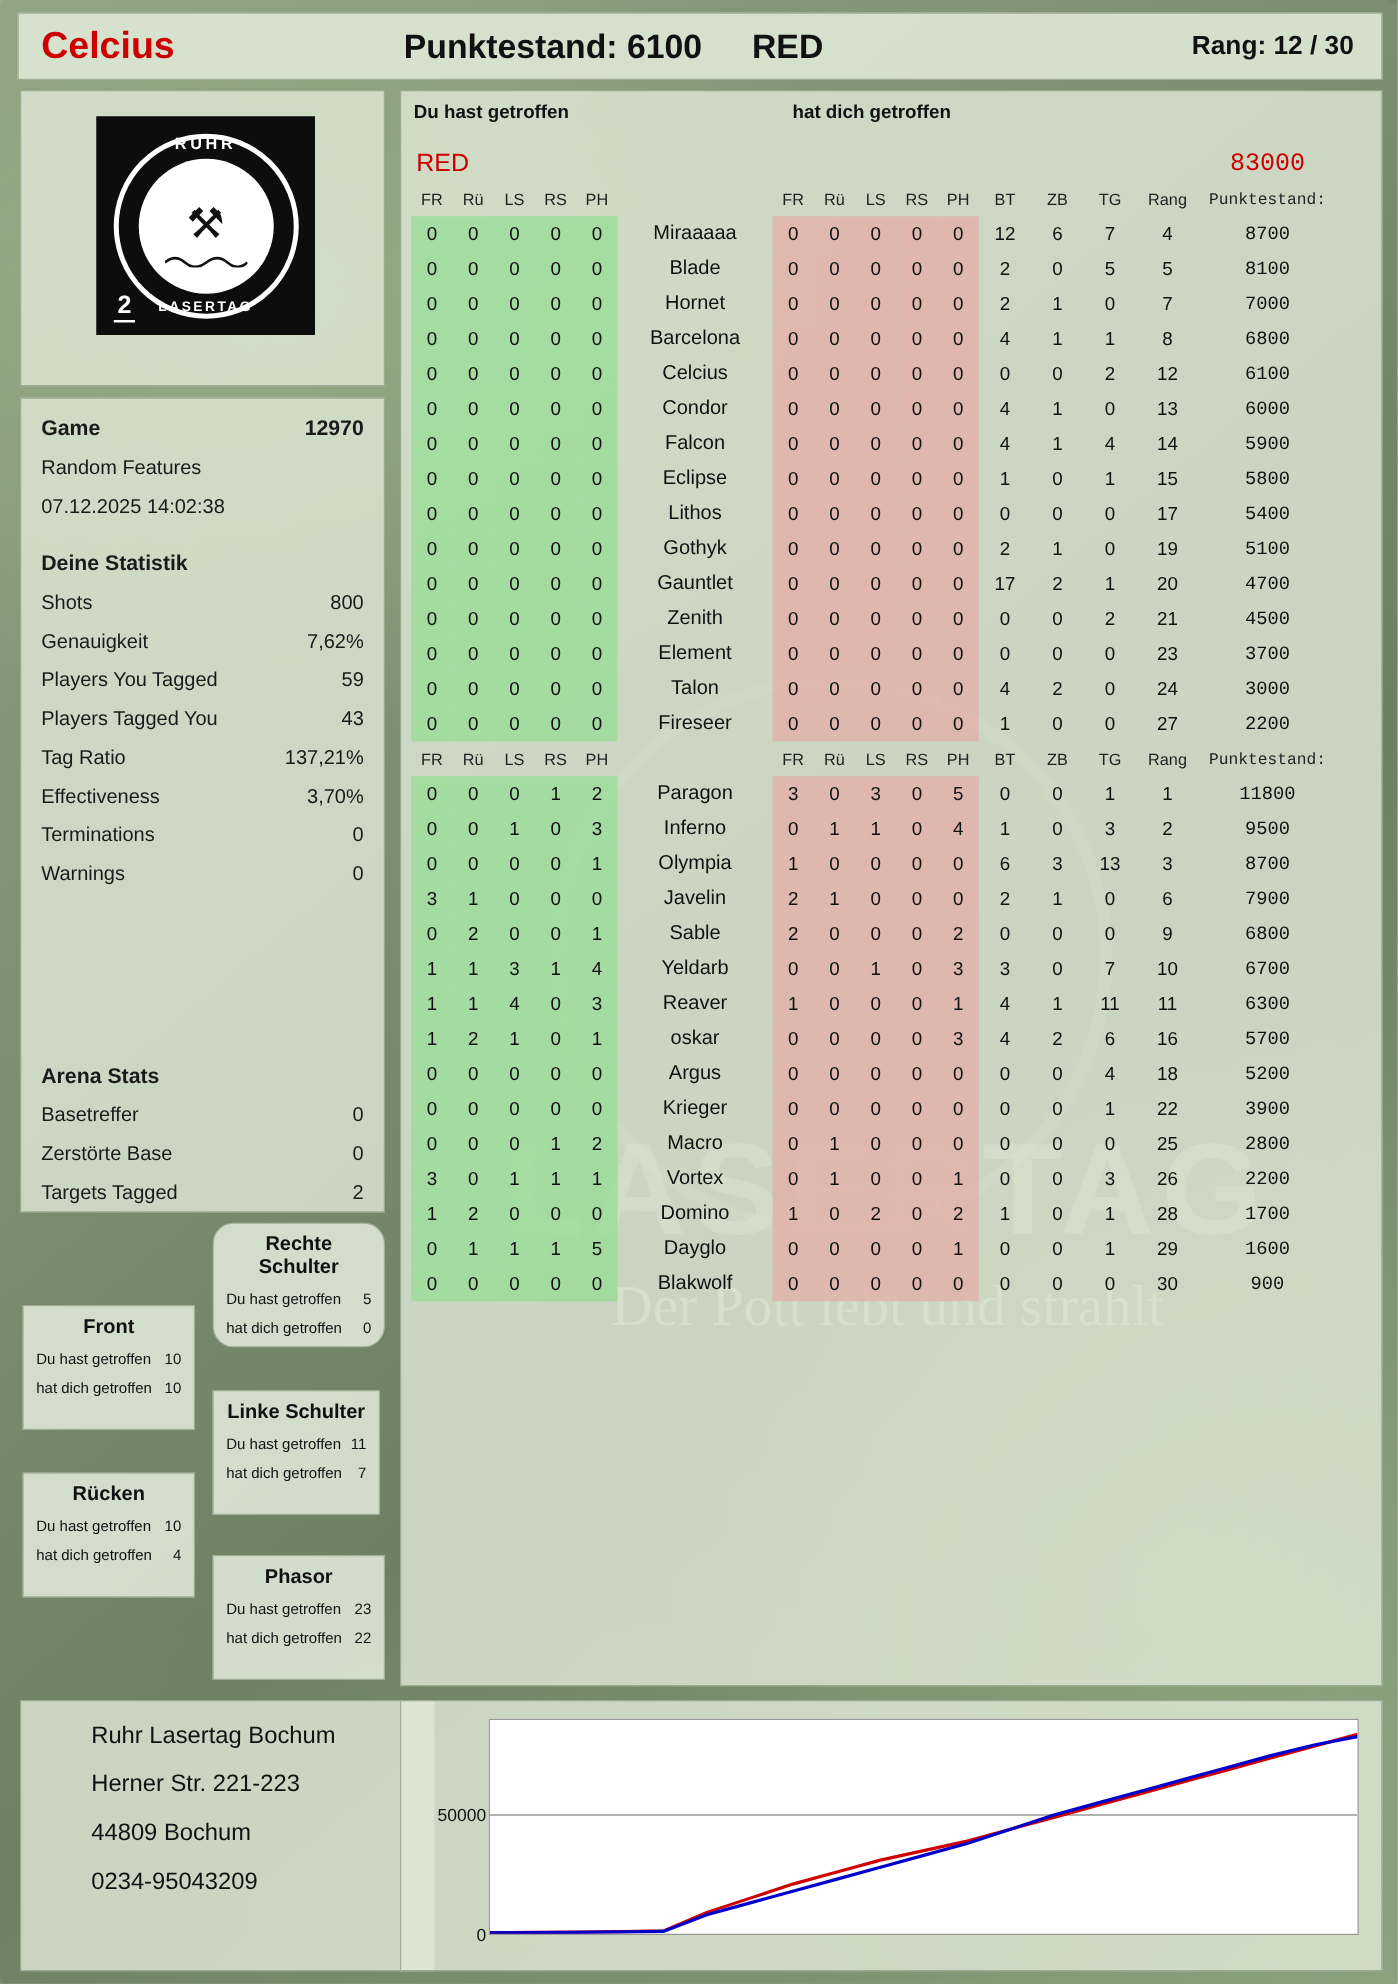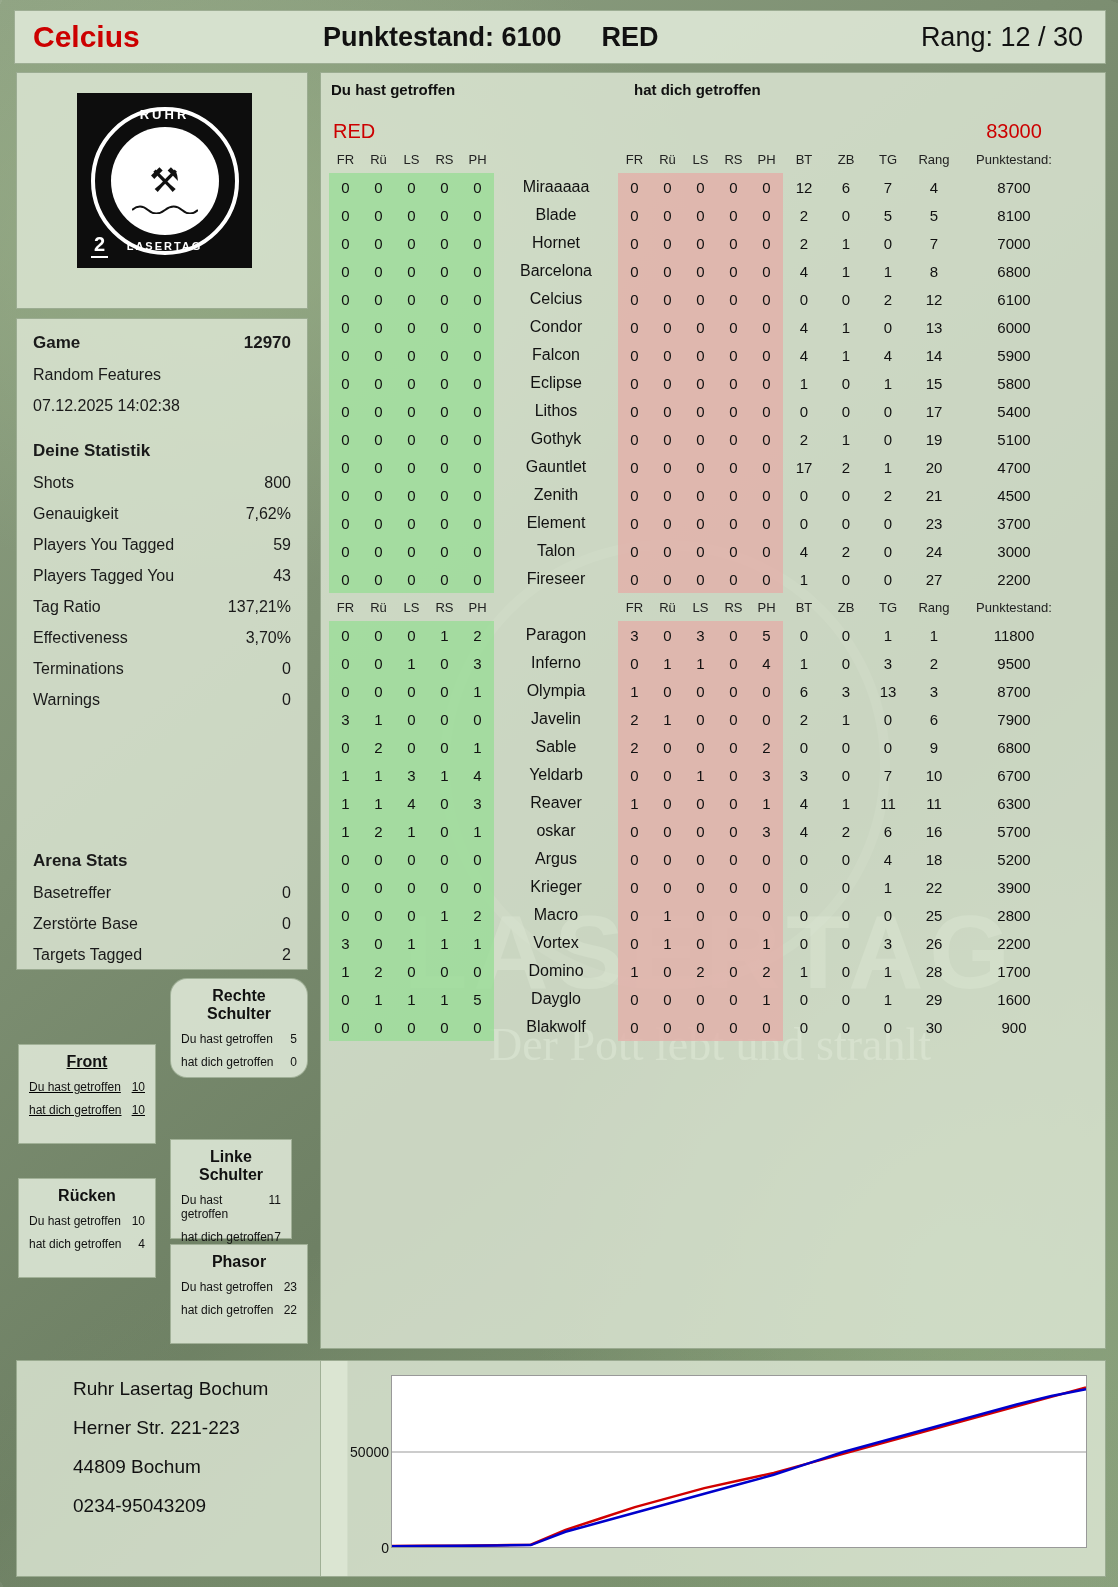--- a/index.html
+++ b/index.html
@@ -85,21 +85,21 @@
     padding-left: 18px;
     width: 290px;
   }
   .hdr-score {
     font-size: 27px; font-weight: bold; color: #111;
   }
   .hdr-team {
     font-size: 27px; font-weight: bold; color: #111; margin-left: 40px;
   }
   .hdr-rank {
-    font-size: 27px; font-weight: normal; color: #111; margin-left: auto; padding-right: 22px;
+    font-size: 21px; font-weight: bold; color: #111; margin-left: auto; padding-right: 22px;
   }
 
   
   #logo-panel { left: 16px; top: 72px; width: 290px; height: 235px; }
   .logo-box {
     position: absolute; left: 60px; top: 20px; width: 175px; height: 175px;
     background: #0d0d0d;
   }
   .logo-ring {
     position: absolute; left: 50%; top: 50%; transform: translate(-50%,-50%);
@@ -182,21 +182,21 @@
     text-align: center;
     font-weight: normal;
     height: 26px;
   }
   .colhdr td { font-size: 13px; color: #222; }
   td.green { background: rgba(152,220,150,0.78); width: 33px; }
   td.red   { background: rgba(226,178,170,0.85); width: 33px; }
   td.name  { width: 124px; text-align: center; font-size: 16px; background: transparent; }
   td.num   { width: 42px; background: transparent; }
   td.rank  { width: 50px; background: transparent; }
-  td.pts   { width: 110px; text-align: right; padding-right: 8px; background: transparent; }
+  td.pts   { width: 110px; text-align: right; padding-right: 8px; background: transparent; font-family: Liberation Mono, monospace; }
   .team-red { color: #cc0000; font-weight: bold; font-size: 20px; }
   .team-blue { color: #0000cc; font-weight: bold; font-size: 20px; }
   .team-total-red { color: #cc0000; font-weight: bold; font-size: 20px; text-align: right; }
   .team-total-blue { color: #0000cc; font-weight: bold; font-size: 20px; text-align: right; }
 </style>
 </head>
 <body>
 
 <div class="bg"></div>
 <div class="wm-circle"></div>
@@ -294,33 +294,33 @@
   <div class="zrow">
       <span>Du hast getroffen</span>
       <span>5</span>
     </div>
   <div class="zrow">
       <span>hat dich getroffen</span>
       <span>0</span>
     </div>
 </div>
 
-<div class="zone" id="zone-front" style="left:18px; top:1044px; width:138px; height:100px;text-decoration:underline;">
+<div class="zone" id="zone-front" style="left:18px; top:1044px; width:138px; height:100px;">
   <h4>Front</h4>
   <div class="zrow">
       <span>Du hast getroffen</span>
       <span>10</span>
     </div>
   <div class="zrow">
       <span>hat dich getroffen</span>
       <span>10</span>
     </div>
 </div>
 
-<div class="zone" id="zone-ls" style="left:170px; top:1112px; width:122px; height:100px;margin-top:27px;">
+<div class="zone" id="zone-ls" style="left:170px; top:1112px; width:134px; height:100px;">
   <h4>Linke Schulter</h4>
   <div class="zrow">
       <span>Du hast getroffen</span>
       <span>11</span>
     </div>
   <div class="zrow">
       <span>hat dich getroffen</span>
       <span>7</span>
     </div>
 </div>

